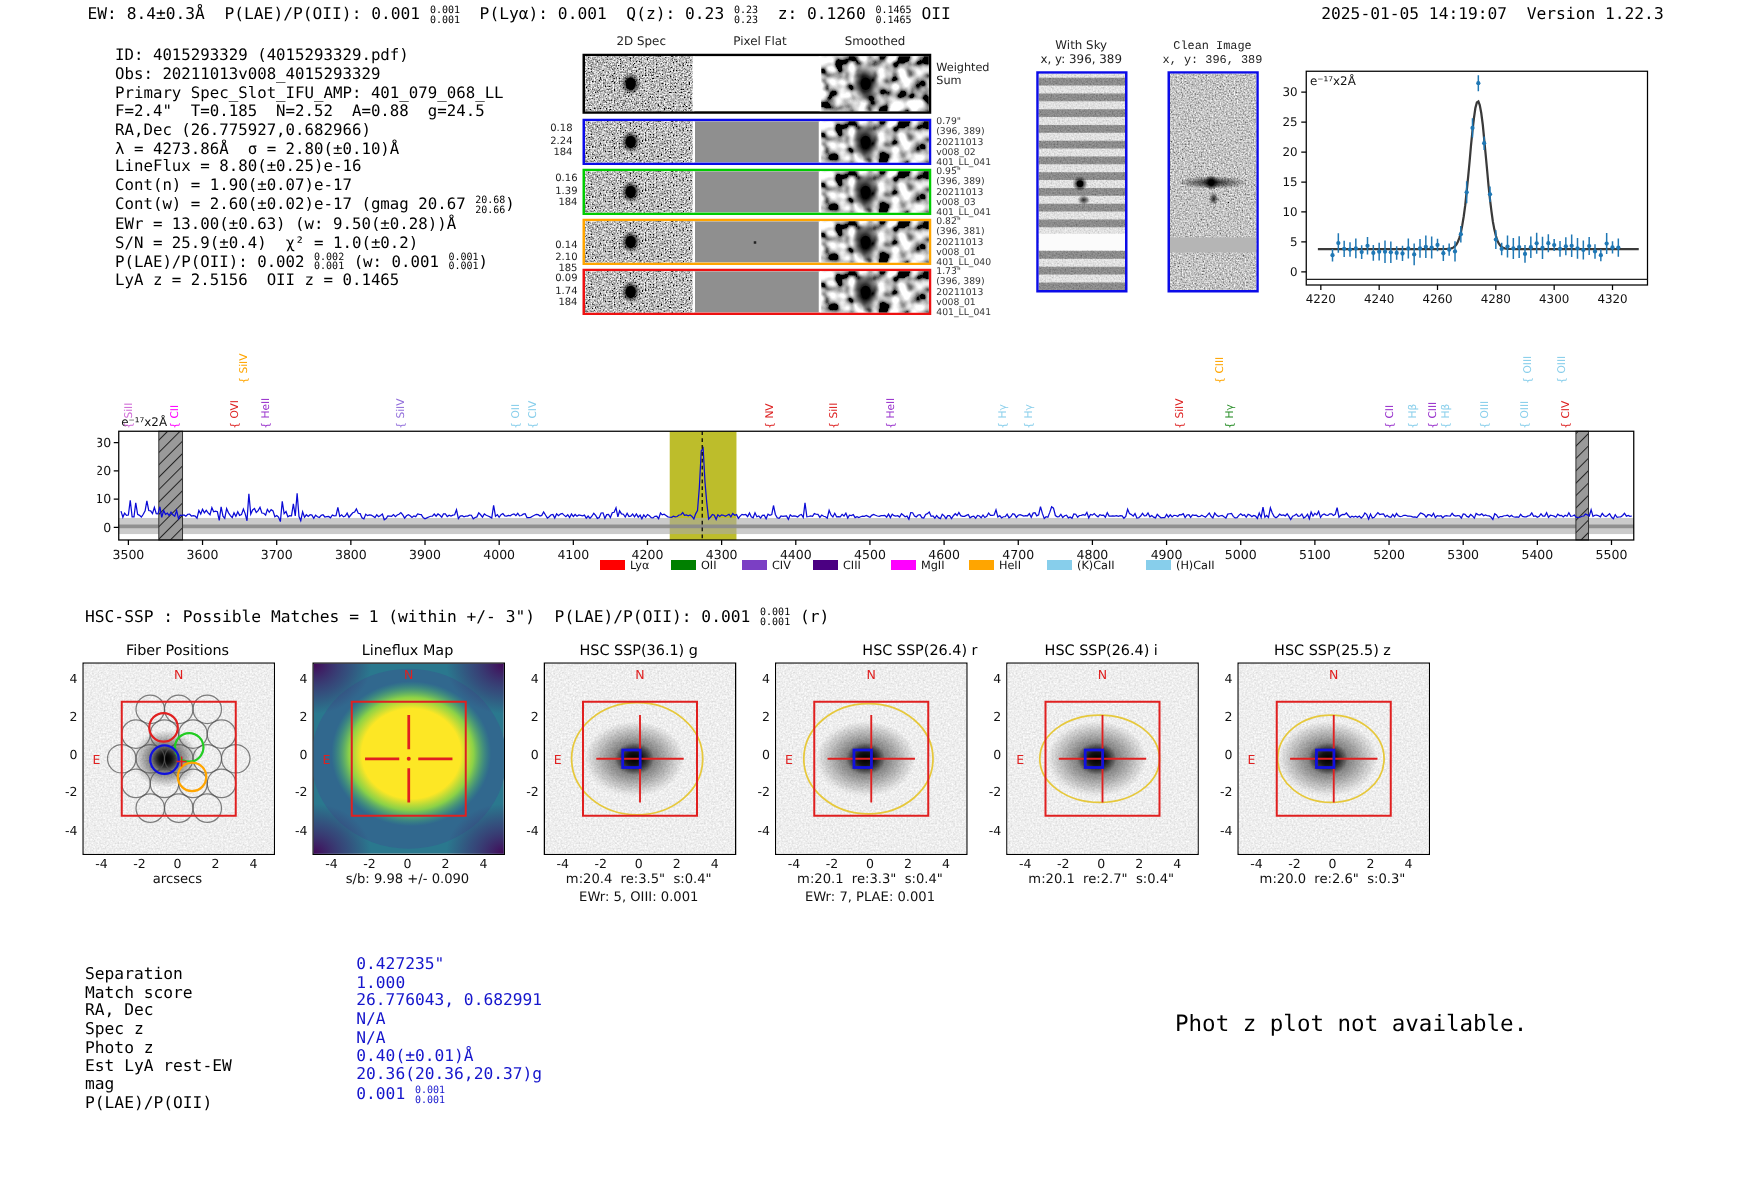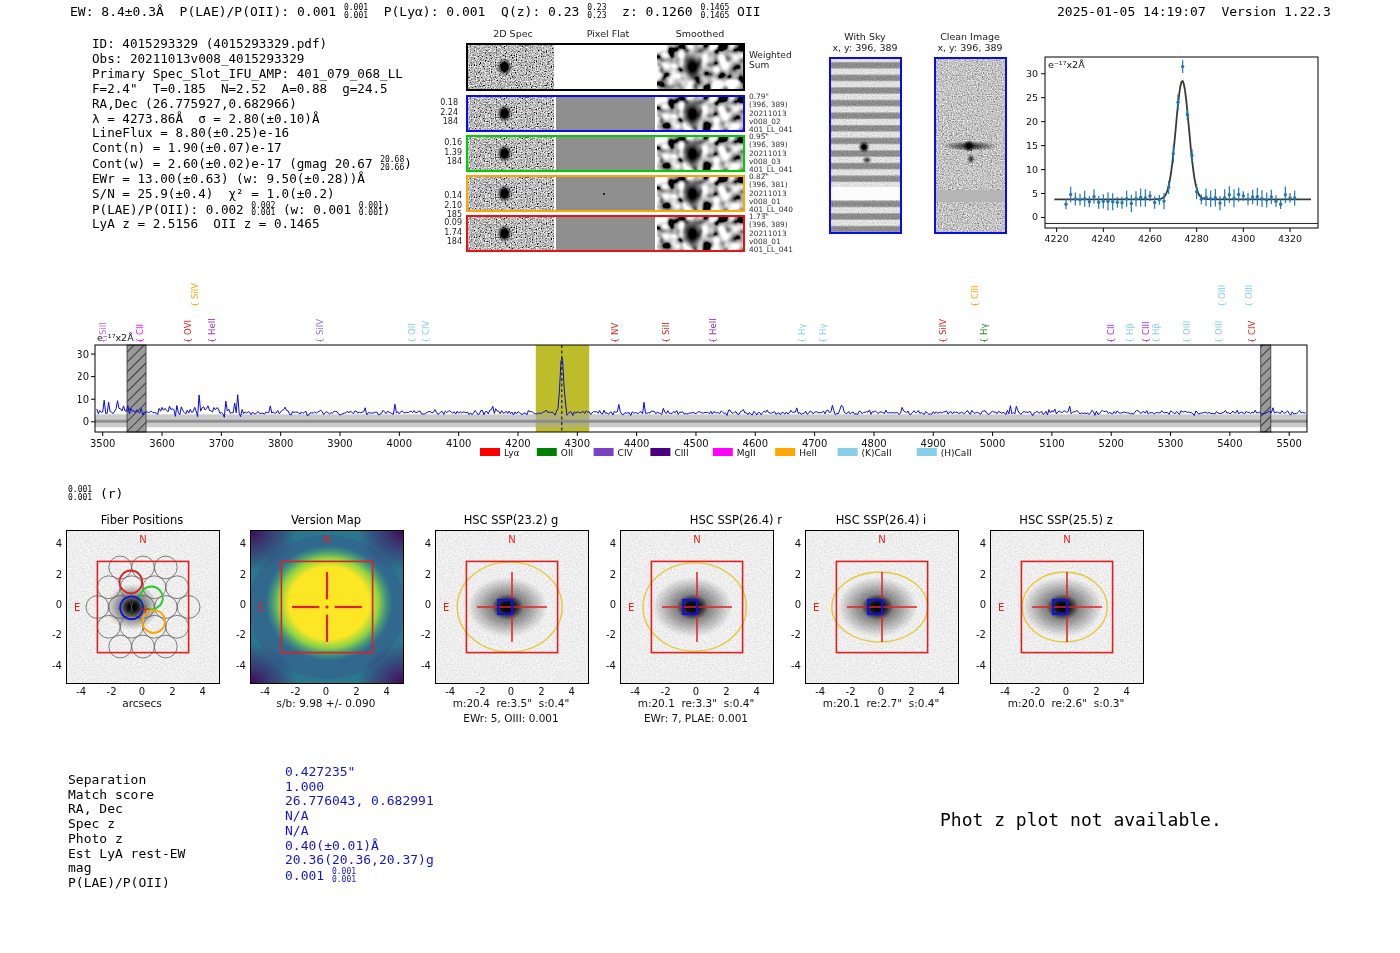--- a/index.html
+++ b/index.html
@@ -138,21 +138,21 @@
       <div style="position: absolute; left: 829px; top: 57px; width: 69px; height: 173px; border: 2.5px solid rgb(11, 11, 232);">
         <svg width="69" height="173">
           <rect x="0" y="0" width="69" height="173" fill="url(#skyP)"></rect>
           <rect x="0" y="0" width="69" height="173" filter="url(#mN)" opacity="0.35"></rect>
           <rect x="0" y="128" width="69" height="13" fill="#fbfbfb"></rect>
           <ellipse cx="33" cy="88" rx="6" ry="6" fill="url(#gBlob)"></ellipse>
           <circle cx="33" cy="88" r="2.6" fill="#000"></circle>
           <ellipse cx="36" cy="101" rx="5" ry="4" fill="url(#gBlobSoft)"></ellipse>
         </svg>
       </div>
-      <div class="skytitle" style="left: 970px; top: 31px;"><div>Clean Image</div><div>x, y: 396, 389</div></div>
+      <div class="skytitle" style="left: 970px; top: 31px; font-family: Liberation Mono, monospace;"><div>Clean Image</div><div>x, y: 396, 389</div></div>
       <div style="position: absolute; left: 934px; top: 57px; width: 69px; height: 173px; border: 2.5px solid rgb(11, 11, 232);">
         <svg width="69" height="173">
           <rect x="0" y="0" width="69" height="173" filter="url(#mN)"></rect>
           <ellipse cx="34" cy="87" rx="28" ry="5" fill="url(#gBlobSoft)"></ellipse>
           <ellipse cx="33" cy="87" rx="6" ry="6" fill="url(#gBlob)"></ellipse>
           <circle cx="33" cy="87" r="2.5" fill="#000"></circle>
           <ellipse cx="35" cy="100" rx="4" ry="5" fill="url(#gBlobSoft)"></ellipse>
           <rect x="0" y="131" width="69" height="12" fill="#b5b5b5"></rect>
         </svg>
       </div>
@@ -385,21 +385,21 @@
       <text x="596.4" y="193.5" font-family="&quot;DejaVu Sans&quot;,sans-serif" font-size="9px" fill="#111">CIII</text>
       <rect x="634.8" y="186" width="20" height="8" fill="#ff00ff"></rect>
       <text x="658.8" y="193.5" font-family="&quot;DejaVu Sans&quot;,sans-serif" font-size="9px" fill="#111">MgII</text>
       <rect x="697.1999999999999" y="186" width="20" height="8" fill="#ffa500"></rect>
       <text x="721.1999999999999" y="193.5" font-family="&quot;DejaVu Sans&quot;,sans-serif" font-size="9px" fill="#111">HeII</text>
       <rect x="759.5999999999999" y="186" width="20" height="8" fill="#87ceeb"></rect>
       <text x="783.5999999999999" y="193.5" font-family="&quot;DejaVu Sans&quot;,sans-serif" font-size="9px" fill="#111">(K)CaII</text>
       <rect x="838.8" y="186" width="20" height="8" fill="#87ceeb"></rect>
       <text x="862.8" y="193.5" font-family="&quot;DejaVu Sans&quot;,sans-serif" font-size="9px" fill="#111">(H)CaII</text>
     </svg>
-  <div class="abs mono" id="hsc-line"><span class="stk"><div>0.001</div><div>0.001</div></span><span> (r)</span></div>
+  <div class="abs mono" id="hsc-line"><span>HSC-SSP : Possible Matches = 1 (within +/- 3")  P(LAE)/P(OII): 0.001 </span><span class="stk"><div>0.001</div><div>0.001</div></span><span> (r)</span></div>
   <div id="panels">
       <div class="ptitle" style="left: 56px; top: 513px; width: 172px;">Fiber Positions</div>
       <div style="position: absolute; left: 66px; top: 530px; width: 152px; height: 152px; border: 1px solid rgb(0, 0, 0);">
         <svg width="152" height="152">
           <rect x="0" y="0" width="152" height="152" filter="url(#lN)"></rect>
           <ellipse cx="65.36" cy="76" rx="26" ry="23" fill="url(#gBlobSoft)"></ellipse>
           <ellipse cx="65.36" cy="76" rx="11" ry="10" fill="url(#gBlob)"></ellipse>
           <circle cx="53.2" cy="115.52" r="11.4" fill="none" stroke="#555" stroke-width="1" opacity="0.75"></circle>
           <circle cx="76" cy="115.52" r="11.4" fill="none" stroke="#555" stroke-width="1" opacity="0.75"></circle>
           <circle cx="98.8" cy="115.52" r="11.4" fill="none" stroke="#555" stroke-width="1" opacity="0.75"></circle>
@@ -434,21 +434,21 @@
       <div class="ticklab" style="left: 69.2px; top: 686px; width: 24px; text-align: center;">-4</div>
       <div class="ticklab" style="left: 42px; top: 629.4px; width: 20px; text-align: right;">-2</div>
       <div class="ticklab" style="left: 99.6px; top: 686px; width: 24px; text-align: center;">-2</div>
       <div class="ticklab" style="left: 42px; top: 599px; width: 20px; text-align: right;">0</div>
       <div class="ticklab" style="left: 130px; top: 686px; width: 24px; text-align: center;">0</div>
       <div class="ticklab" style="left: 42px; top: 568.6px; width: 20px; text-align: right;">2</div>
       <div class="ticklab" style="left: 160.4px; top: 686px; width: 24px; text-align: center;">2</div>
       <div class="ticklab" style="left: 42px; top: 538.2px; width: 20px; text-align: right;">4</div>
       <div class="ticklab" style="left: 190.8px; top: 686px; width: 24px; text-align: center;">4</div>
       <div class="xlab" style="left: 47px; top: 697px; width: 190px;">arcsecs</div>
-      <div class="ptitle" style="left: 240px; top: 513px; width: 172px;">Version Map</div>
+      <div class="ptitle" style="left: 240px; top: 513px; width: 172px;">Lineflux Map</div>
       <div style="position: absolute; left: 250px; top: 530px; width: 152px; height: 152px; border: 1px solid rgb(0, 0, 0);">
         <svg width="152" height="152">
           <rect x="0" y="0" width="152" height="152" fill="#2a788e"></rect>
           <ellipse cx="76" cy="76" rx="78" ry="72" fill="#31688e"></ellipse>
           <ellipse cx="0" cy="0" rx="46" ry="40" fill="url(#vP)"></ellipse>
           <ellipse cx="152" cy="0" rx="46" ry="40" fill="url(#vP)"></ellipse>
           <ellipse cx="0" cy="152" rx="46" ry="40" fill="url(#vP)"></ellipse>
           <ellipse cx="152" cy="152" rx="46" ry="40" fill="url(#vP)"></ellipse>
           <ellipse cx="78" cy="72" rx="64" ry="58" fill="url(#vY)"></ellipse>
           <rect x="30.400000000000006" y="30.400000000000006" width="91.19999999999999" height="91.19999999999999" fill="none" stroke="#e02020" stroke-width="1.6"></rect>
@@ -465,21 +465,21 @@
       <div class="ticklab" style="left: 253.2px; top: 686px; width: 24px; text-align: center;">-4</div>
       <div class="ticklab" style="left: 226px; top: 629.4px; width: 20px; text-align: right;">-2</div>
       <div class="ticklab" style="left: 283.6px; top: 686px; width: 24px; text-align: center;">-2</div>
       <div class="ticklab" style="left: 226px; top: 599px; width: 20px; text-align: right;">0</div>
       <div class="ticklab" style="left: 314px; top: 686px; width: 24px; text-align: center;">0</div>
       <div class="ticklab" style="left: 226px; top: 568.6px; width: 20px; text-align: right;">2</div>
       <div class="ticklab" style="left: 344.4px; top: 686px; width: 24px; text-align: center;">2</div>
       <div class="ticklab" style="left: 226px; top: 538.2px; width: 20px; text-align: right;">4</div>
       <div class="ticklab" style="left: 374.8px; top: 686px; width: 24px; text-align: center;">4</div>
       <div class="xlab" style="left: 231px; top: 697px; width: 190px;">s/b: 9.98 +/- 0.090</div>
-      <div class="ptitle" style="left: 425px; top: 513px; width: 172px;">HSC SSP(23.2) g</div>
+      <div class="ptitle" style="left: 425px; top: 513px; width: 172px;">HSC SSP(36.1) g</div>
       <div style="position: absolute; left: 435px; top: 530px; width: 152px; height: 152px; border: 1px solid rgb(0, 0, 0);">
         <svg width="152" height="152">
           <rect x="0" y="0" width="152" height="152" filter="url(#lN)"></rect>
           <ellipse cx="71.44" cy="76" rx="40" ry="30" fill="url(#gBlobSoft)" opacity="0.85"></ellipse>
           <ellipse cx="71.44" cy="76" rx="16" ry="13" fill="url(#gBlob)"></ellipse>
           <ellipse cx="73.72" cy="76" rx="52.44" ry="44.84" fill="none" stroke="#e6c83c" stroke-width="1.4"></ellipse>
           <rect x="30.400000000000006" y="30.400000000000006" width="91.19999999999999" height="91.19999999999999" fill="none" stroke="#e02020" stroke-width="1.6"></rect>
           <line x1="41.040000000000006" y1="76" x2="110.96" y2="76" stroke="#e02020" stroke-width="1.5"></line>
           <line x1="76" y1="110.96" x2="76" y2="41.040000000000006" stroke="#e02020" stroke-width="1.5"></line>
           <rect x="62.16" y="69" width="14" height="14" fill="none" stroke="#1111dd" stroke-width="2.2"></rect>

